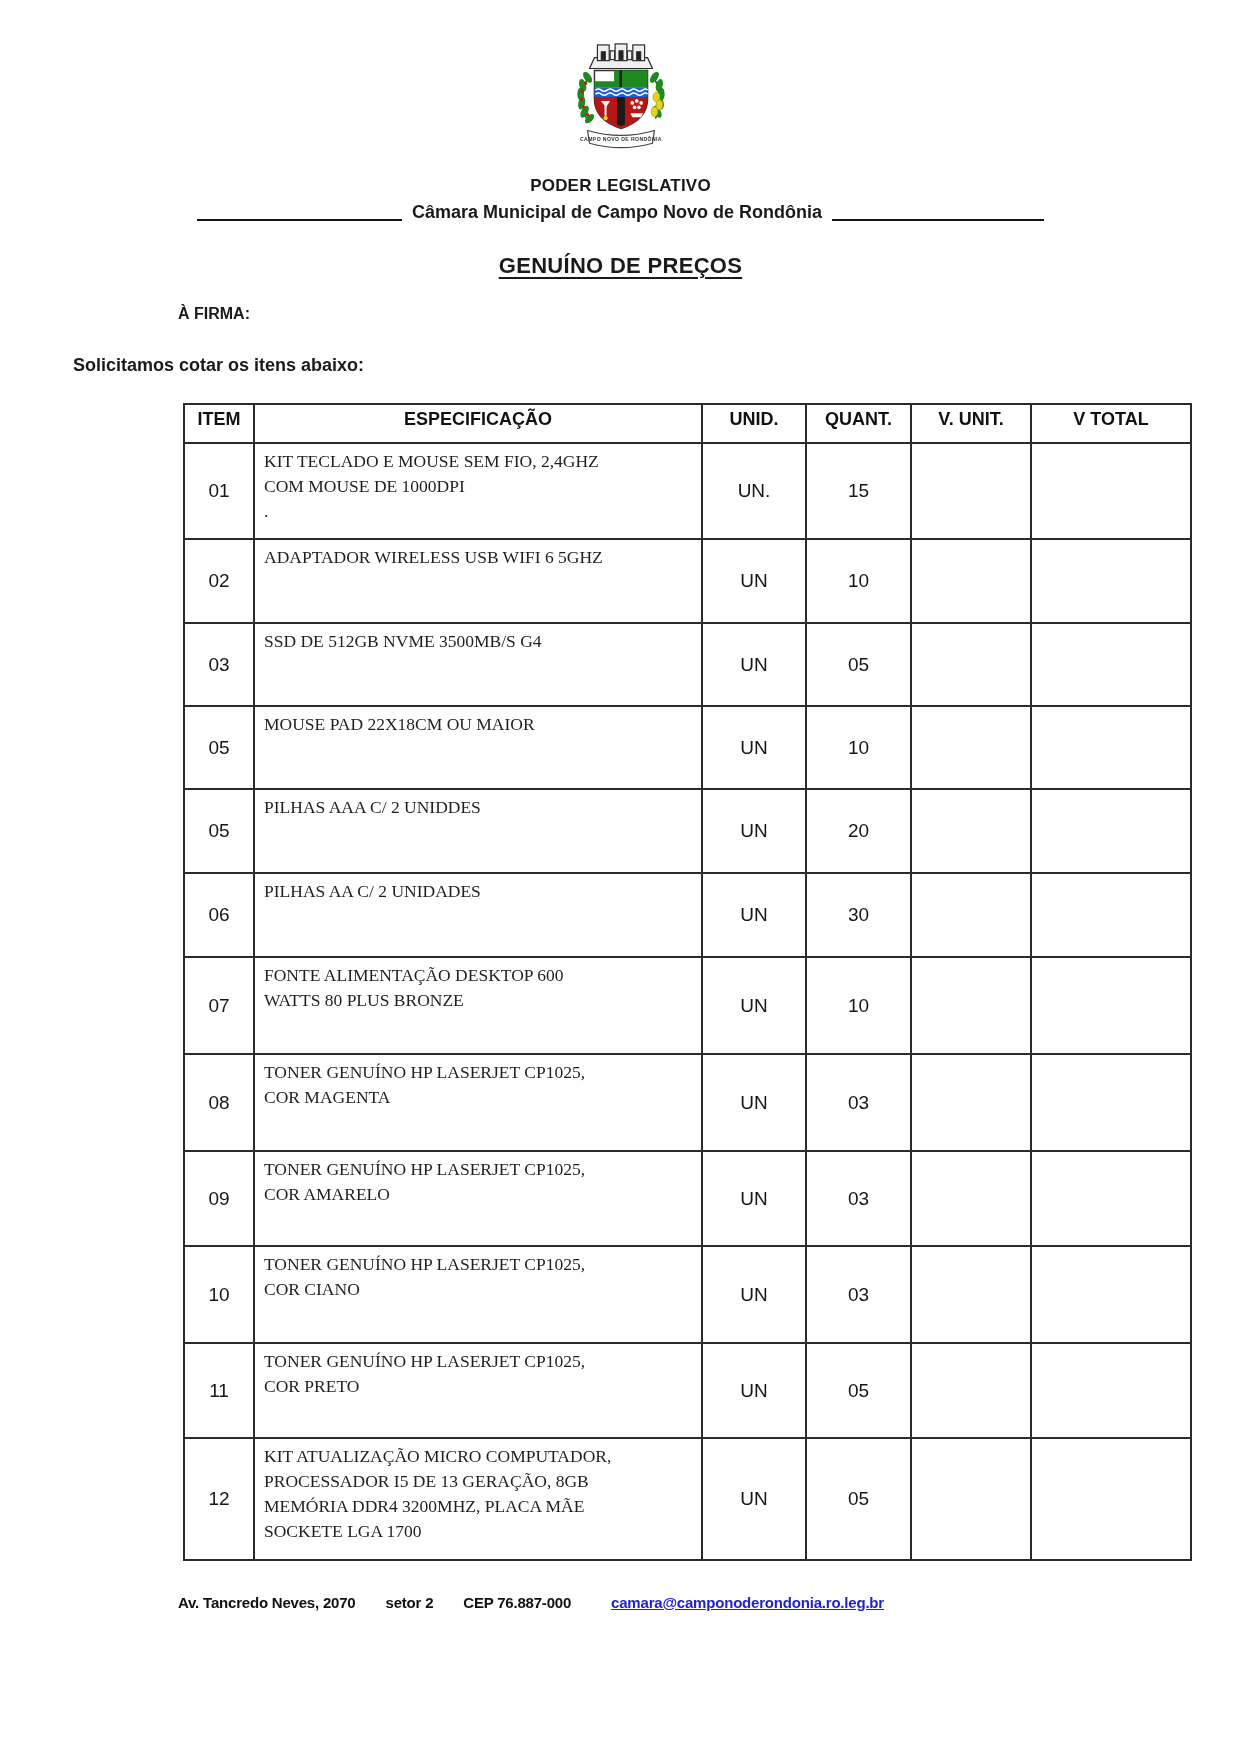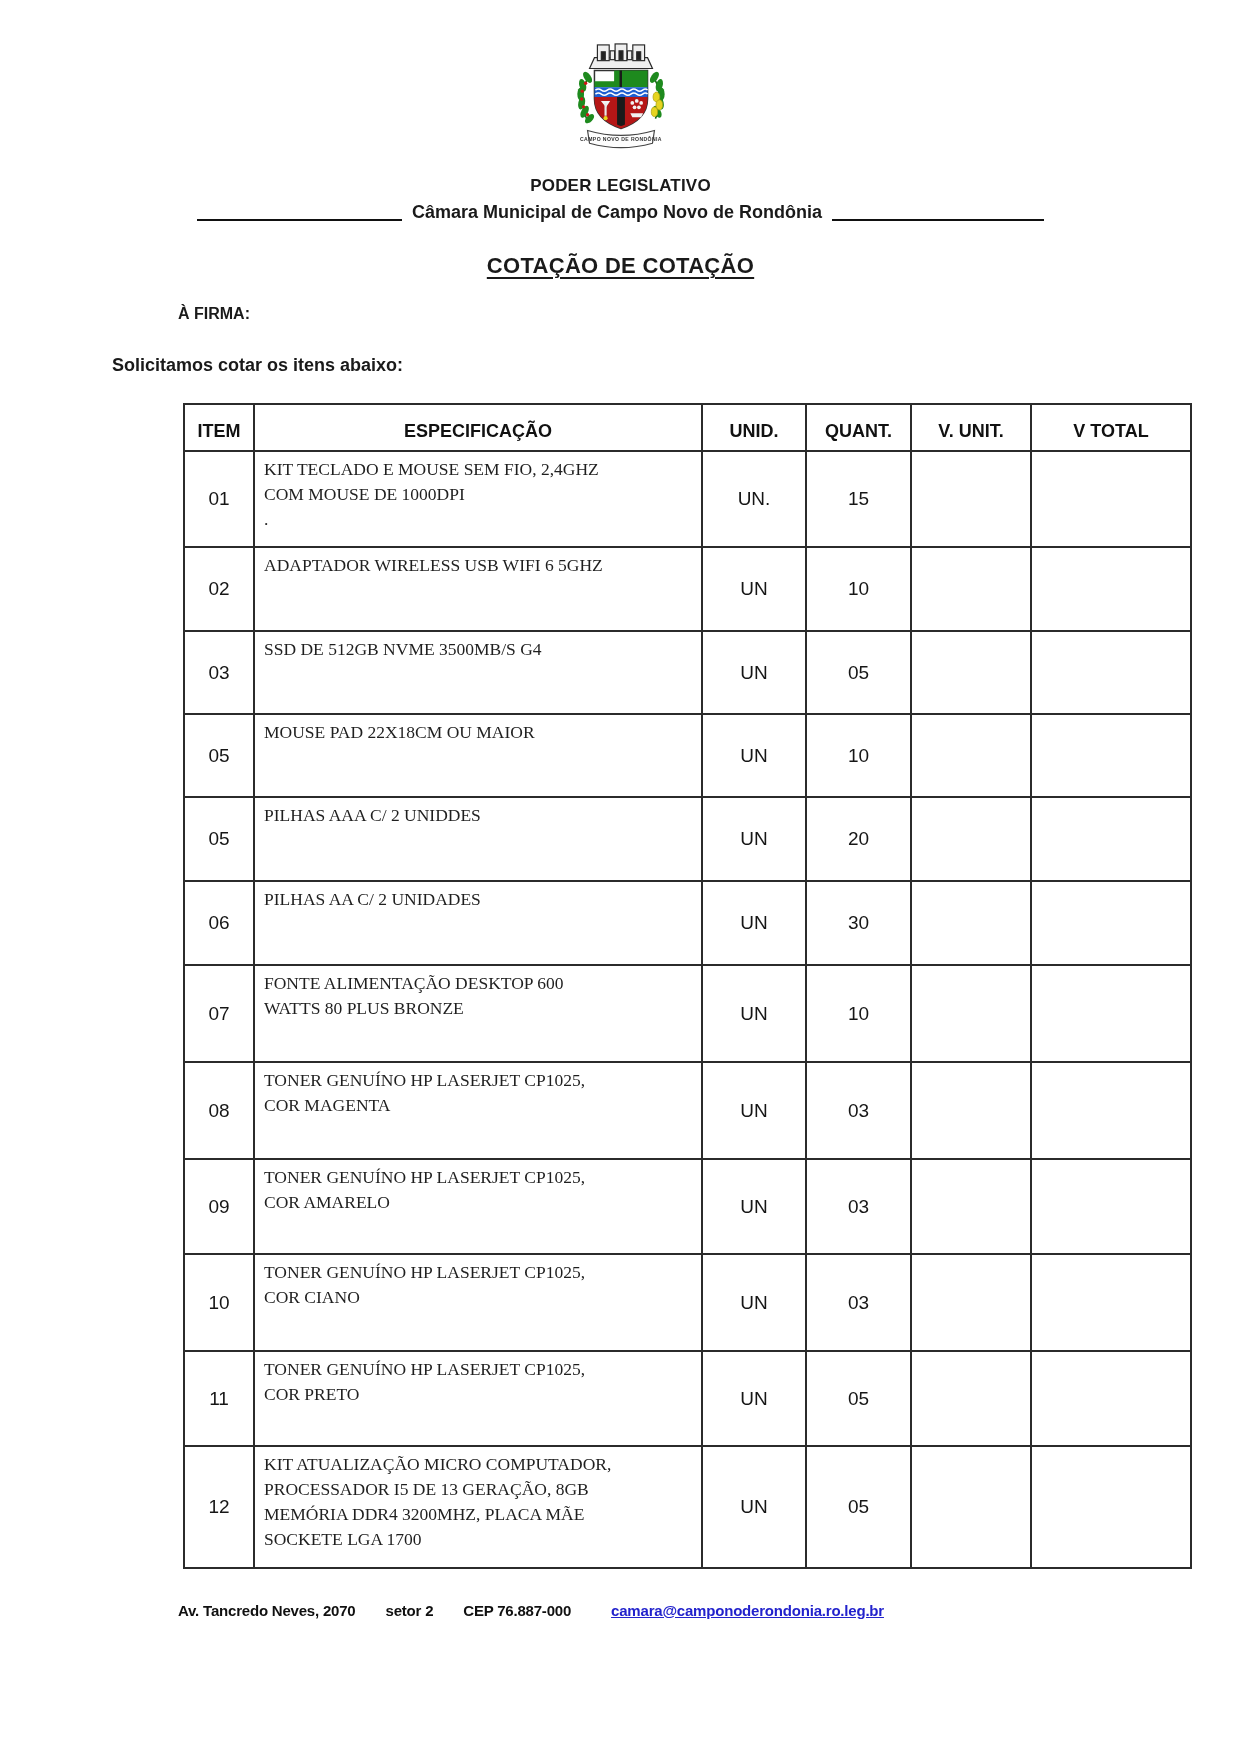--- a/index.html
+++ b/index.html
@@ -31,33 +31,33 @@
   .doc-title {
     margin-top: 30px; text-align: center;
     font-size: 22px; font-weight: bold; letter-spacing: 0.3px;
     text-decoration: underline; text-decoration-thickness: 2px; text-underline-offset: 4px;
   }
   .to-firm {
     margin: 26px 0 0 178px;
     font-size: 16px; font-weight: bold;
   }
   .request-line {
-    margin: 32px 0 0 112px;
+    margin: 32px 0 0 73px;
     font-size: 18px; font-weight: bold;
   }
   table.quote {
     border-collapse: collapse; table-layout: fixed;
     width: 1007px; margin: 27px 0 0 183px;
     border: 2px solid #2b2b2b;
   }
   table.quote th, table.quote td {
     border: 2px solid #2b2b2b;
   }
   thead th {
-    height: 47px; vertical-align: top; padding-top: 16px;
+    height: 39px; vertical-align: top; padding-top: 4px;
     font-size: 18px; font-weight: bold; text-align: center;
     font-family: "Liberation Sans", sans-serif; color: #111;
   }
   td.spec {
     vertical-align: top; padding: 5px 16px 0 9px;
     font-family: "Liberation Serif", serif;
     font-size: 17.5px; line-height: 25px; color: #1f1f1f;
     white-space: pre-line;
   }
   td.num, td.unid, td.quant, td.vunit, td.vtotal {
@@ -156,21 +156,21 @@
 </div>
 
 <div class="org-top">PODER LEGISLATIVO</div>
 
 <div class="org-line">
   <span class="uline left"></span>
   <span>Câmara Municipal de Campo Novo de Rondônia</span>
   <span class="uline right"></span>
 </div>
 
-<div class="doc-title">COTAÇÃO DE COTAÇÃO</div>
+<div class="doc-title">GENUÍNO DE PREÇOS</div>
 
 <div class="to-firm">À FIRMA:</div>
 
 <div class="request-line">Solicitamos cotar os itens abaixo:</div>
 
 <table class="quote">
   <colgroup>
     <col style="width:70px">
       <col style="width:448px">
       <col style="width:104px">

